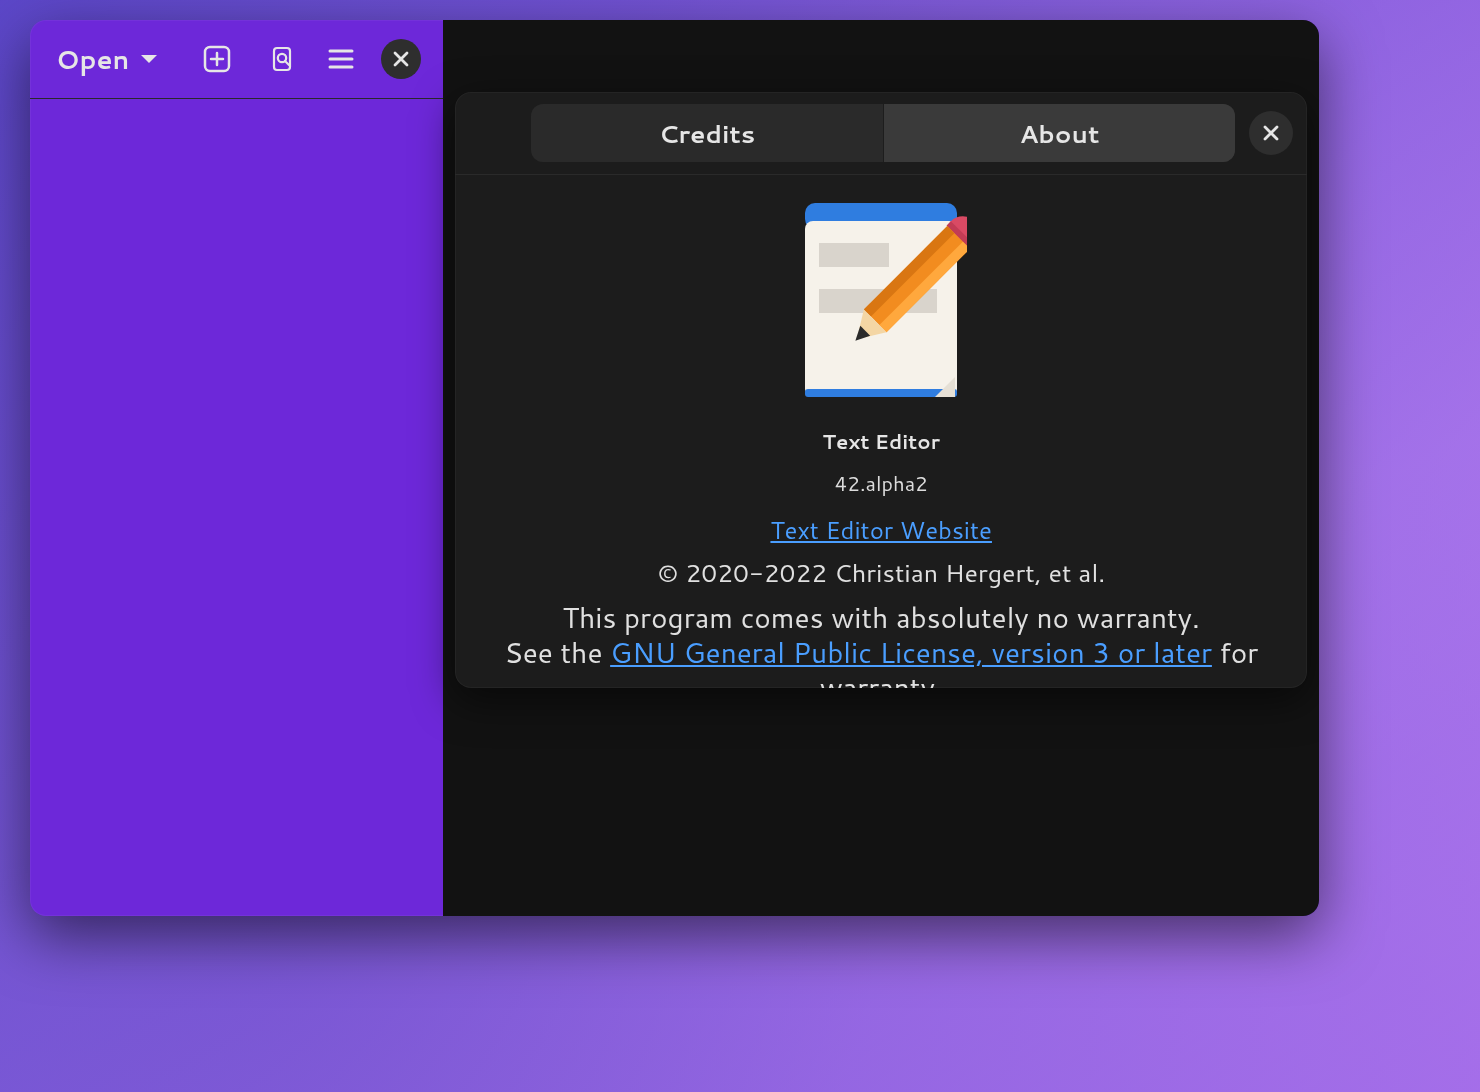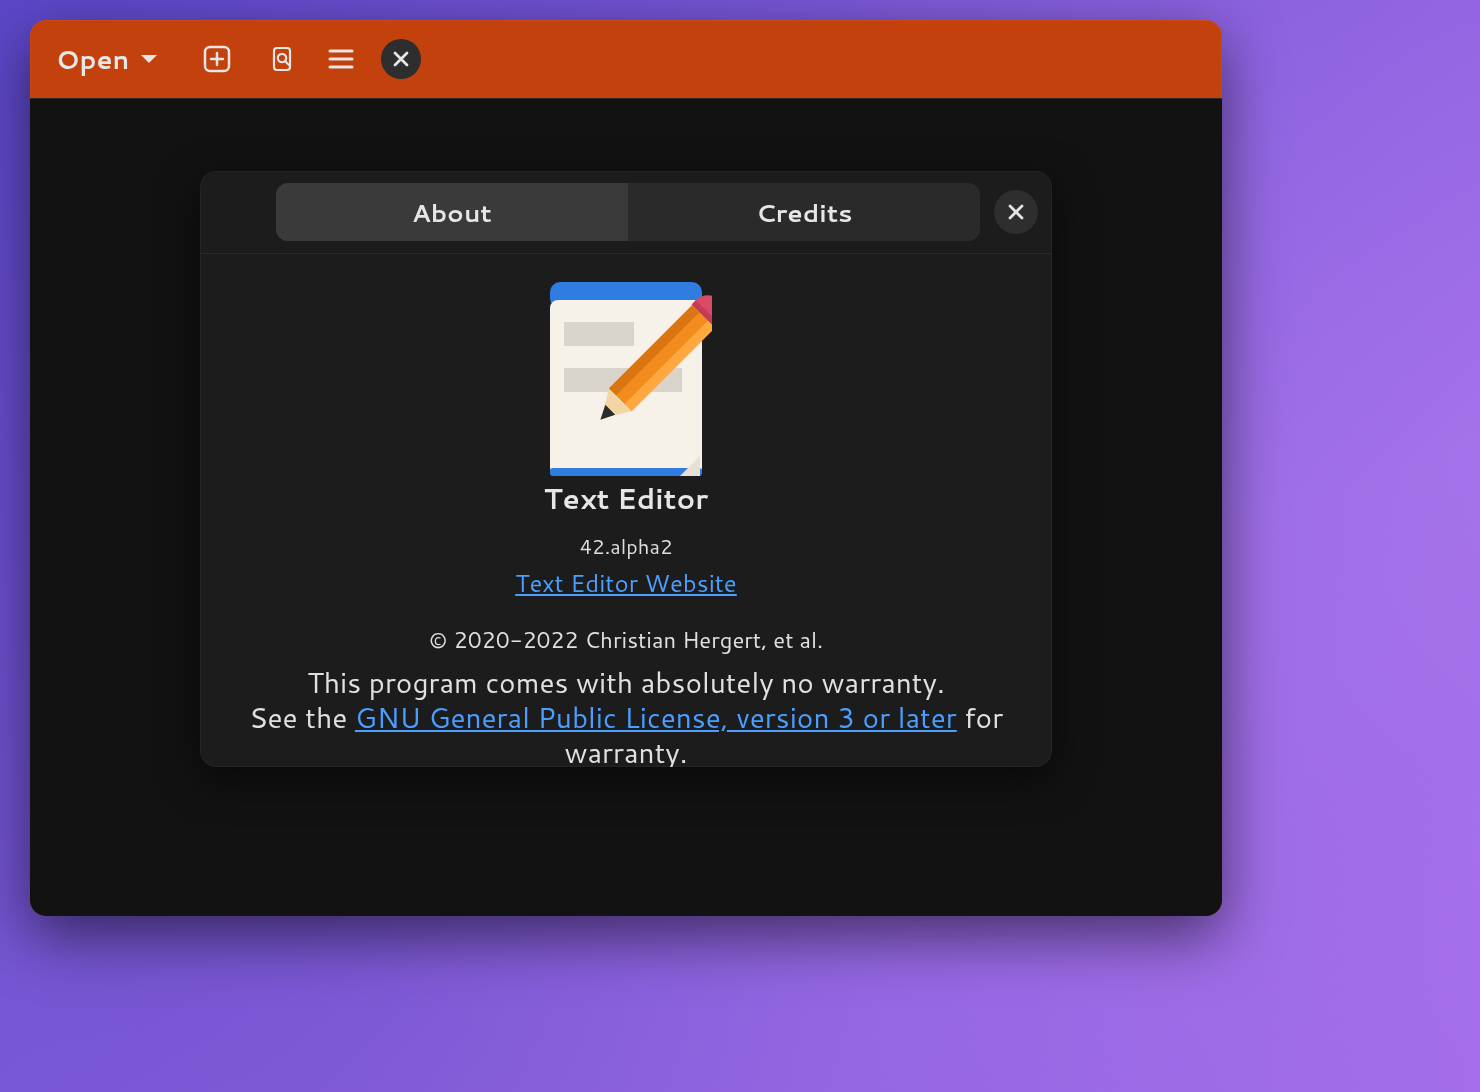--- a/index.html
+++ b/index.html
@@ -22,27 +22,27 @@
     background:
       linear-gradient(125deg, rgba(90,70,200,0.9), rgba(180,120,240,0.7)),
       radial-gradient(circle at 20% 80%, rgba(60,40,160,0.6), transparent 40%),
       radial-gradient(circle at 80% 20%, rgba(200,150,255,0.5), transparent 40%);
   }
 
   .window {
     position: absolute;
     top: 20px;
     left: 30px;
-    width: 1192px;
+    width: 1289px;
     height: 896px;
-    background: #c2410c;
+    background: #6d28d9;
     border-radius: 16px;
     box-shadow: 0 20px 60px rgba(0,0,0,0.55), 0 0 0 1px rgba(255,255,255,0.05) inset;
     display: flex;
-    flex-direction: column;
+    flex-direction: row;
     overflow: hidden;
   }
   .titlebar {
     height: 78px;
     display: flex;
     align-items: center;
     padding: 0 22px;
     gap: 30px;
     border-bottom: 1px solid #2a2a2a;
   }
@@ -157,38 +157,39 @@
     align-items: center;
     padding-top: 28px;
     color: #e6e6e6;
   }
   .app-icon {
     width: 172px;
     height: 196px;
     position: relative;
   }
   .app-name {
-    font-size: 28px;
+    margin-top: 28px;
+    font-size: 20px;
     font-weight: 700;
   }
   .app-version {
     margin-top: 14px;
     font-size: 20px;
     color: #dcdcdc;
   }
   .app-link {
-    margin-top: 6px;
+    margin-top: 16px;
     font-size: 24px;
     color: #4a9eff;
     text-decoration: underline;
     cursor: pointer;
   }
   .app-copyright {
-    margin-top: 24px;
-    font-size: 22px;
+    margin-top: 8px;
+    font-size: 25px;
     color: #e0e0e0;
   }
   .app-license {
     margin-top: 10px;
     font-size: 28px;
     line-height: 1.25;
     text-align: center;
     color: #e0e0e0;
   }
   .app-license a {
@@ -253,25 +254,25 @@
         </span>
       </div>
     </div>
   </div>
 
   <div class="content-area">
 
     <div class="about-dialog">
       <div class="dialog-header">
         <div class="tabbar">
+          <div class="tab">
+            <span>Credits</span>
+          </div>
           <div class="tab active">
             <span>About</span>
-          </div>
-          <div class="tab">
-            <span>Credits</span>
           </div>
         </div>
         <div class="dialog-close">
           <span>
             <svg width="18" height="18" viewBox="0 0 18 18">
               <path d="M3 3 L15 15 M15 3 L3 15" stroke="#e6e6e6" stroke-width="2.8" stroke-linecap="round"></path>
             </svg>
           </span>
         </div>
       </div>

